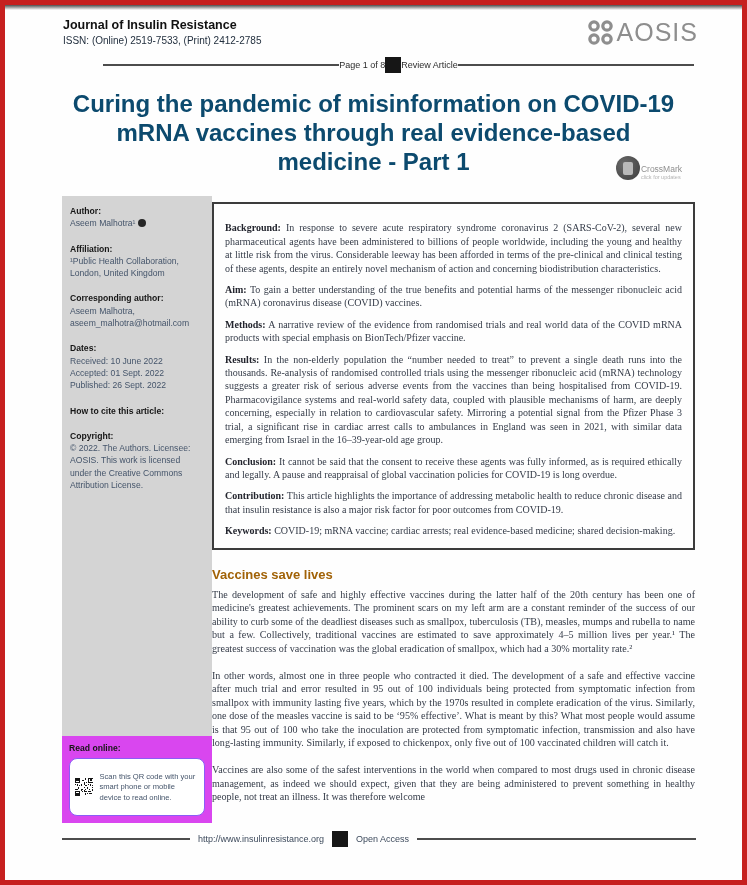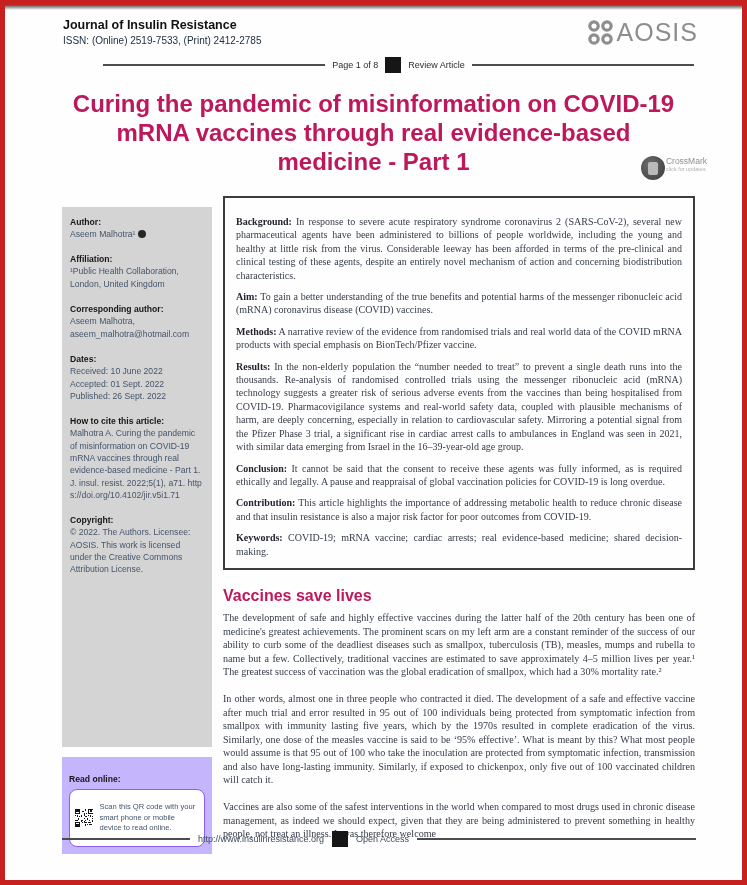--- a/index.html
+++ b/index.html
@@ -12,63 +12,63 @@
     background:linear-gradient(#4e4e4e, rgba(255,255,255,0)); }
 
   
   .header { display:flex; justify-content:space-between; align-items:flex-start;
     margin:13px 44px 0 58px; }
   .journal-name { font-size:12.5px; font-weight:bold; color:#111; }
   .issn { font-size:10px; color:#23303f; margin-top:3px; }
   .aosis { display:flex; align-items:center; gap:3px; }
   .aosis-text { font-size:25px; color:#8e8e8e; letter-spacing:1px; font-weight:400; }
 
-  .rule-row { display:flex; align-items:center; margin:10px 46px 0 58px; gap:7px;
+  .rule-row { display:flex; align-items:center; margin:10px 46px 0 58px; 
     font-size:9px; color:#2d2d2d; }
   .rule-row .rule { flex:1; height:2px; background:#4c4c4c; }
   .rule-row .rule.left { margin-left:40px; }
   .rule-row .rule.right { margin-right:2px; }
   .black-badge { width:16px; height:16px; background:#161616; display:inline-block; }
 
   
   .title { margin:16px auto 16px; width:620px; text-align:center;
-    font-size:24px; line-height:29px; font-weight:bold; color:#be185d; }
-  .crossmark { position:absolute; top:151px; right:35px; display:flex; align-items:flex-start; gap:1px; }
+    font-size:24px; line-height:29px; font-weight:bold; color:#0c4a6e; }
+  .crossmark { position:absolute; top:151px; right:60px; display:flex; align-items:flex-end; gap:1px; }
   .cm-circle { width:24px; height:24px; border-radius:50%; display:flex; align-items:center;
     justify-content:center; background:radial-gradient(circle at 35% 35%, #6b6b6b, #3c3c3c); }
   .cm-doc { width:10px; height:13px; background:#b9b9b9; border-radius:2px; }
   .cm-texts { display:flex; flex-direction:column; }
   .cm-name { font-size:8.5px; color:#8f8f8f; }
   .cm-sub { font-size:5.5px; color:#b3b3b3; }
 
   
-  .columns { display:flex; gap:11px; margin:20px 47px 0 57px; align-items:flex-end; }
+  .columns { display:flex; margin:20px 47px 0 57px; align-items:center; }
   .sidebar { width:150px; flex:0 0 150px; }
   .side-box { background:#d4d4d4; padding:9px 8px 8px; box-sizing:border-box; min-height:540px; }
   .side-sec { margin-bottom:13px; }
   .side-sec:last-child { margin-bottom:0; }
   .side-label { font-size:8.6px; font-weight:bold; color:#161616; line-height:12.3px; }
   .side-val { font-size:8.6px; color:#44546a; line-height:12.3px; word-wrap:break-word; }
   .side-val a { color:#44546a; text-decoration:none; word-break:break-all; }
   .orcid-dot { display:inline-block; width:8px; height:8px; border-radius:50%;
     background:#262626; margin-left:3px; vertical-align:-1px; }
 
-  .readonline { background:#c4b5fd; margin-top:10px; padding:16px 7px 7px; box-sizing:border-box; }
+  .readonline { background:#d946ef; padding:6px 7px 7px; box-sizing:border-box; }
   .ro-inner { background:#fff; border-radius:8px; margin-top:4px; padding:5px;
     display:flex; gap:6px; align-items:center; border:1px solid #8b5cf6; }
   .ro-text { font-size:7.6px; color:#44546a; line-height:10.5px; }
 
   
   .content { flex:1; font-family:"Liberation Serif", serif; color:#343b48; }
   .abstract-box { border:2px solid #3c3c3c; padding:9px 11px 3px; }
   .abstract-box p { font-size:10px; line-height:13.4px; margin:8px 0 7px;
     text-align:justify; }
   .abstract-box b { color:#23252e; }
-  .section-h { font-family:"Liberation Sans", sans-serif; font-size:16px; font-weight:bold;
-    color:#be185d; margin:17px 0 6px; }
+  .section-h { font-family:"Liberation Sans", sans-serif; font-size:13px; font-weight:bold;
+    color:#a16207; margin:17px 0 6px; }
   .content .bodyp { font-size:10.1px; line-height:13.6px; margin:0 0 13px;
     text-align:justify; }
 
   
   .footer { position:absolute; left:57px; right:46px; bottom:33px;
     display:flex; align-items:center; gap:8px; font-size:9px; color:#3d4a5c; }
   .footer .rule { height:2px; background:#4c4c4c; }
   .footer .rule.left { width:128px; }
   .footer .rule.right { flex:1; }
   .footer a { color:#3d4a5c; text-decoration:none; }
@@ -135,21 +135,20 @@
           <div class="side-val"><a href="#">aseem_malhotra@hotmail.com</a></div>
         </div>
         <div class="side-sec">
           <div class="side-label">Dates:</div>
           <div class="side-val">Received: 10 June 2022</div>
           <div class="side-val">Accepted: 01 Sept. 2022</div>
           <div class="side-val">Published: 26 Sept. 2022</div>
         </div>
         <div class="side-sec">
           <div class="side-label">How to cite this article:</div>
-          <div class="side-val"><span>Malhotra A. Curing the pandemic of misinformation on COVID-19 mRNA vaccines through real evidence-based medicine - Part 1. J. insul. resist. 2022;5(1), a71. </span><a href="#">https://doi.org/10.4102/jir.v5i1.71</a></div>
         </div>
         <div class="side-sec">
           <div class="side-label">Copyright:</div>
           <div class="side-val">© 2022. The Authors. Licensee: AOSIS. This work is licensed under the Creative Commons Attribution License.</div>
         </div>
       </div>
 
       <div class="readonline">
         <div class="side-label">Read online:</div>
         <div class="ro-inner">

